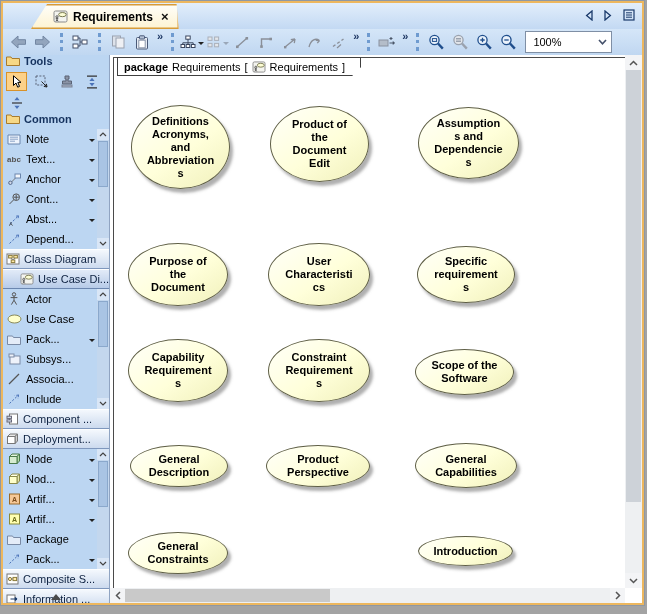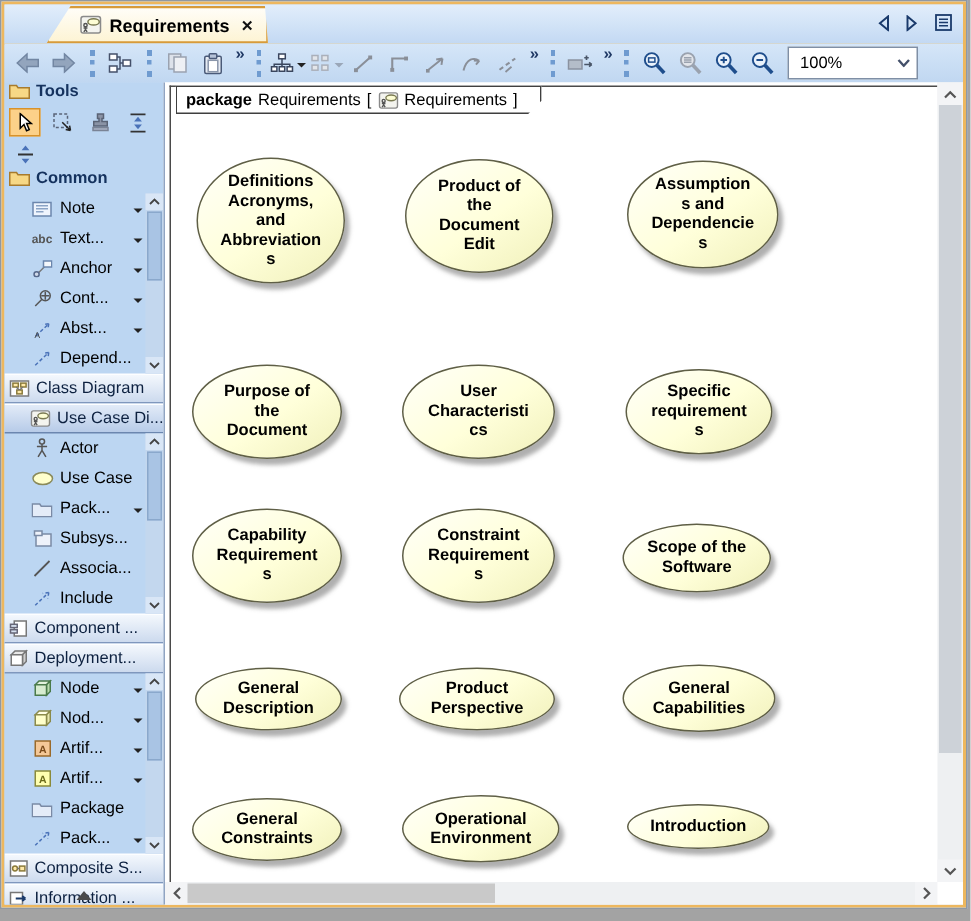--- a/index.html
+++ b/index.html
@@ -30,21 +30,21 @@
   .main{position:absolute;left:0;top:52px;right:0;bottom:0;}
   .sidebar{position:absolute;left:0;top:0;width:106px;bottom:0;background:#bcd6f2;overflow:hidden;font-size:11px;}
   .canvas-wrap{position:absolute;left:106px;top:0;right:0;bottom:0;background:#fff;border-left:1px solid #90a4c2;box-sizing:border-box;}
 
   
   .pal-header{height:16px;display:flex;align-items:flex-start;gap:4px;padding-left:3px;font-weight:bold;color:#15325e;}
   .tools-row{display:flex;gap:4px;padding:1px 3px;}
   .tool{width:21px;height:19px;display:flex;align-items:center;justify-content:center;cursor:pointer;}
   .tool.selected{background:#fcd189;border:1px solid #d8922a;box-sizing:border-box;}
   .pal-group{position:relative;padding-right:12px;}
-  .pal-item{height:20px;display:flex;align-items:center;gap:4px;padding-left:17px;color:#000;cursor:pointer;}
+  .pal-item{height:20px;display:flex;align-items:center;gap:4px;padding-left:3px;color:#000;cursor:pointer;}
   .pal-item .icw{width:16px;display:flex;justify-content:center;flex:none;}
   .pal-dd{margin-left:auto;margin-right:2px;width:0;height:0;border:3.5px solid transparent;border-top-color:#222;margin-top:6px;cursor:pointer;}
   .mini-scroll{position:absolute;right:0;top:0;bottom:0;width:12px;background:#c3d7ee;display:flex;flex-direction:column;align-items:center;}
   .ms-btn{width:12px;height:11px;display:flex;align-items:center;justify-content:center;cursor:pointer;background:#d9e6f6;}
   .ms-track{flex:1;width:12px;position:relative;cursor:pointer;}
   .ms-thumb{position:absolute;left:1px;right:1px;top:1px;height:45%;background:#a9c4e4;border:1px solid #8aa8cc;cursor:pointer;}
   .section-bar{height:18px;display:flex;align-items:center;gap:4px;padding-left:3px;color:#0d2140;background:linear-gradient(#f4f8fd,#ccdaee);border-top:1px solid #fdfeff;border-bottom:1px solid #7f97bd;cursor:pointer;}
   .section-bar.active{background:linear-gradient(#e2ebf8,#b7cbe8);border-bottom:1px solid #6b86af;justify-content:flex-end;}
   .sb-bottom{position:absolute;bottom:1px;left:0;right:0;height:10px;display:flex;align-items:center;justify-content:center;cursor:pointer;}
   .sb-bottom .tri{width:0;height:0;border:5px solid transparent;border-bottom:6px solid #4a4a4a;margin-top:-6px;}
@@ -675,24 +675,20 @@
             </div>
         <div class="uc" style="left:305px;top:388px;width:100px;height:43px;">
               <span class="uc-label">General
 Capabilities</span>
             </div>
 
         <div class="uc" style="left:18px;top:477px;width:98px;height:40px;">
               <span class="uc-label">General
 Constraints</span>
             </div>
-        <div class="uc" style="left:158px;top:475px;width:103px;height:43px;">
-              <span class="uc-label">Operational
-Environment</span>
-            </div>
         <div class="uc" style="left:308px;top:481px;width:93px;height:28px;">
               <span class="uc-label">Introduction</span>
             </div>
       </div>
 
       <div class="vscroll">
         <span class="sc-btn v-up">
               <svg width="9" height="6" viewBox="0 0 9 6">
                 <path d="M1 5 L4.5 1.5 L8 5" fill="none" stroke="#555" stroke-width="1.5"></path>
               </svg>

